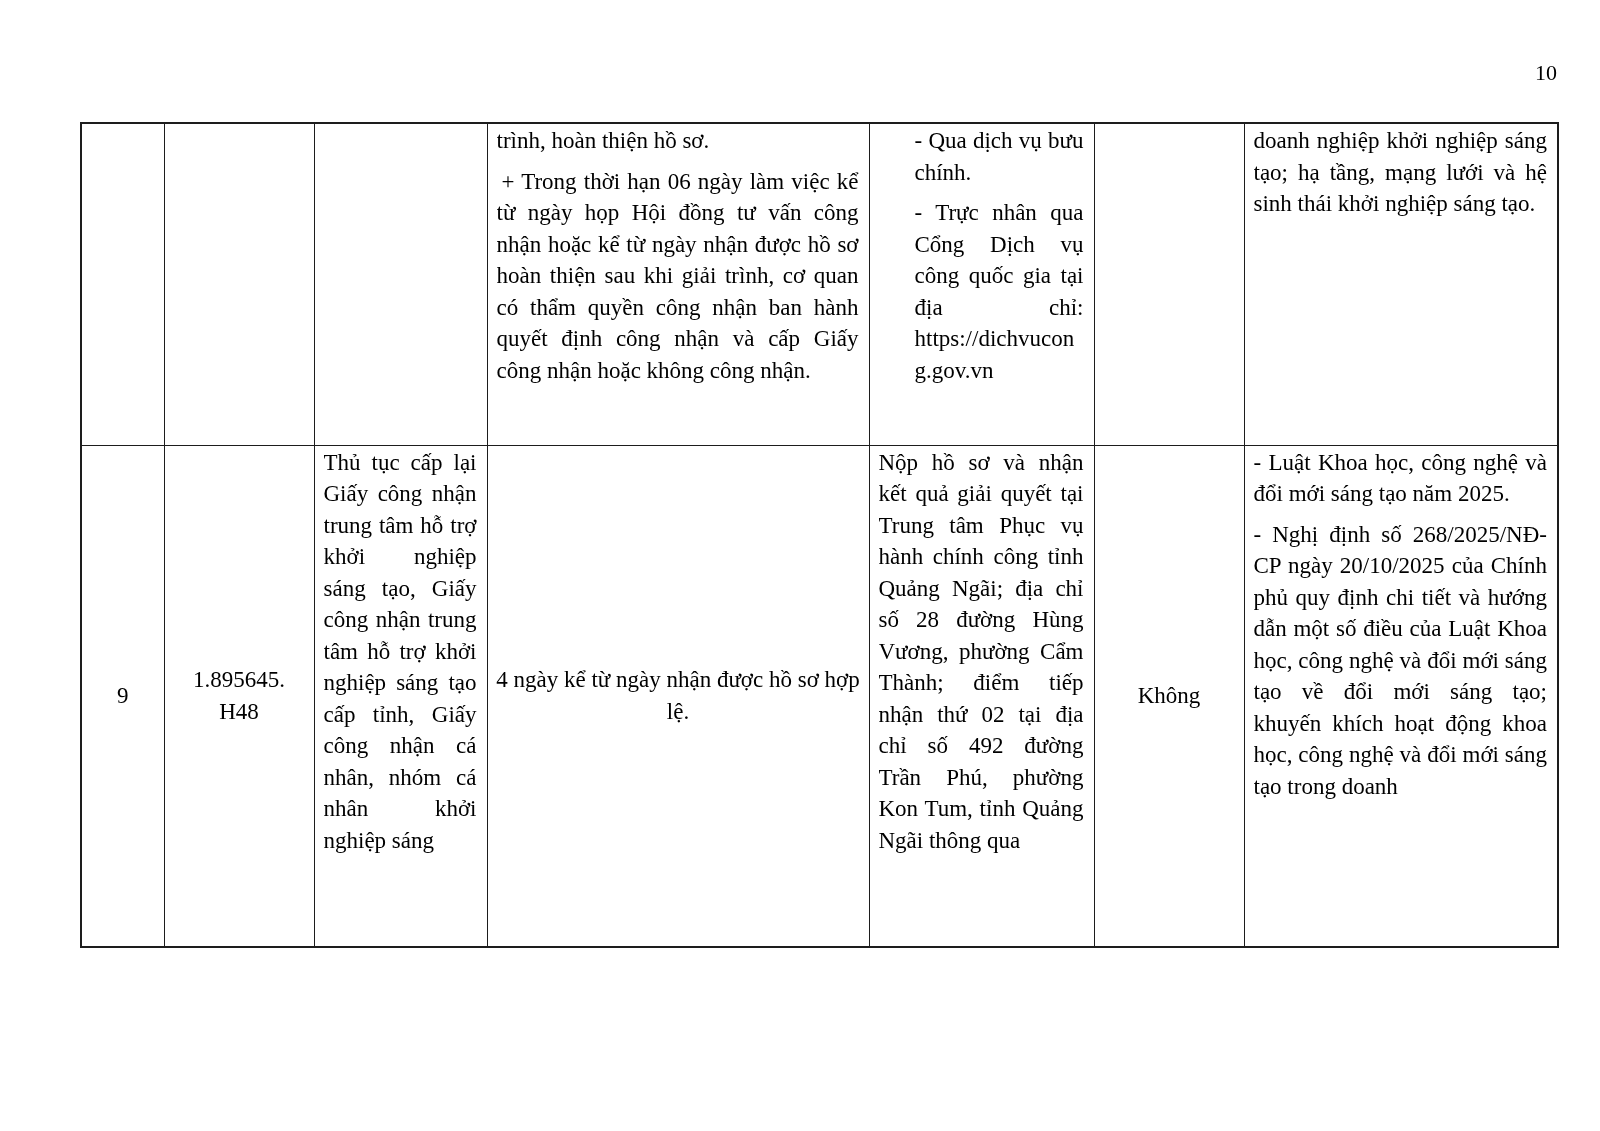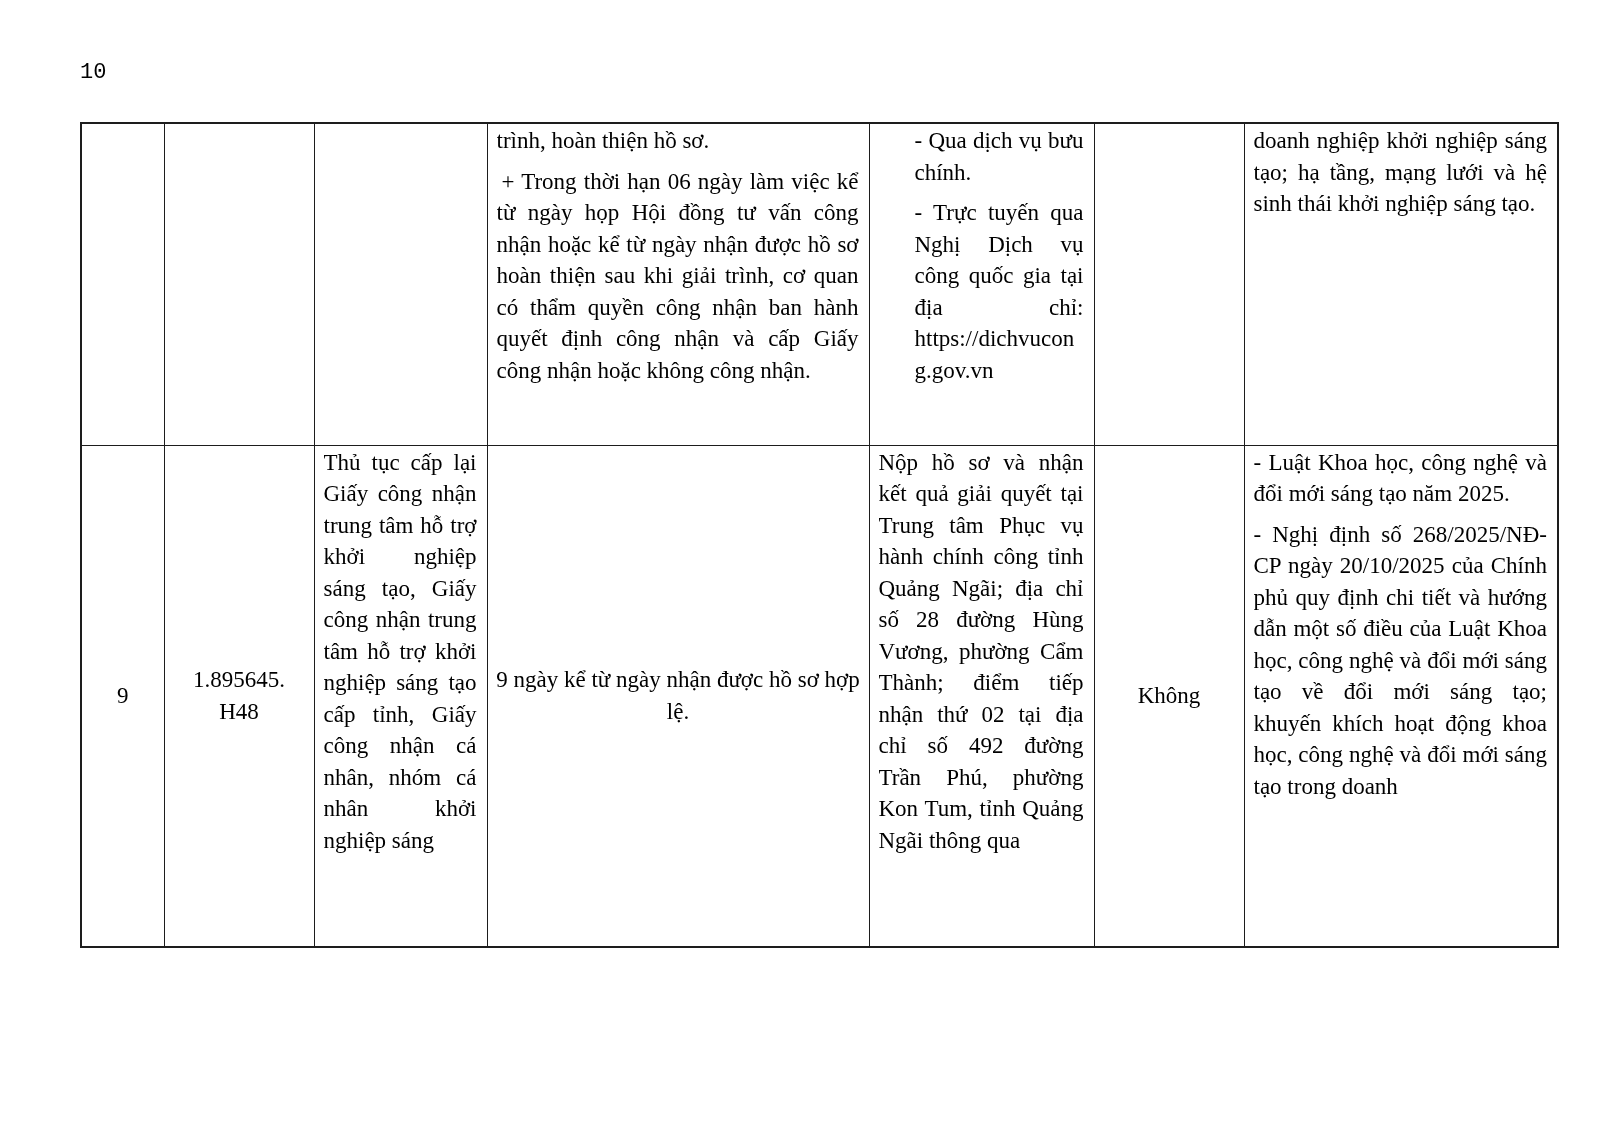--- a/index.html
+++ b/index.html
@@ -3,21 +3,21 @@
 <meta charset="utf-8">
 <style>
   html,body{margin:0;padding:0;}
   body{
     width:1600px;height:1131px;position:relative;
     background:#ffffff;color:#000;
     font-family:"Liberation Serif","DejaVu Serif",serif;
   }
   .page-number{
     position:absolute;top:60px;left:80px;width:1477px;
-    text-align:left;font-size:22px;font-family:Liberation Mono, monospace;
+    text-align:right;font-size:22px;
   }
   table.doc-table{
     position:absolute;left:80px;top:122px;width:1477px;
     border-collapse:collapse;table-layout:fixed;
     border:2px solid #1d1d1d;
   }
   .doc-table th,.doc-table td{
     border:1.5px solid #1d1d1d;
     overflow:hidden;
   }
@@ -69,40 +69,40 @@
     <td></td>
     <td>
       <div class="cell clip h1">
         <p>trình, hoàn thiện hồ sơ.</p>
         <p class="plus">+ Trong thời hạn 06 ngày làm việc kể từ ngày họp Hội đồng tư vấn công nhận hoặc kể từ ngày nhận được hồ sơ hoàn thiện sau khi giải trình, cơ quan có thẩm quyền công nhận ban hành quyết định công nhận và cấp Giấy công nhận hoặc không công nhận.</p>
       </div>
     </td>
     <td>
       <div class="cell clip h1 wrap-any">
         <p>- Qua dịch vụ bưu chính.</p>
-        <p>- Trực tuyến qua Nghị Dịch vụ công quốc gia tại địa chỉ: https://dichvucong.gov.vn</p>
+        <p>- Trực nhân qua Cổng Dịch vụ công quốc gia tại địa chỉ: https://dichvucong.gov.vn</p>
       </div>
     </td>
     <td class="mid"></td>
     <td>
       <div class="cell clip h1">
         <p>doanh nghiệp khởi nghiệp sáng tạo; hạ tầng, mạng lưới và hệ sinh thái khởi nghiệp sáng tạo.</p>
       </div>
     </td>
   </tr>
 
   <tr class="r2">
     <td class="mid">9</td>
     <td class="mid">1.895645. H48</td>
     <td>
       <div class="cell clip h2">
         <p>Thủ tục cấp lại Giấy công nhận trung tâm hỗ trợ khởi nghiệp sáng tạo, Giấy công nhận trung tâm hỗ trợ khởi nghiệp sáng tạo cấp tỉnh, Giấy công nhận cá nhân, nhóm cá nhân khởi nghiệp sáng</p>
       </div>
     </td>
-    <td class="mid">9 ngày kể từ ngày nhận được hồ sơ hợp lệ.</td>
+    <td class="mid">4 ngày kể từ ngày nhận được hồ sơ hợp lệ.</td>
     <td>
       <div class="cell clip h2">
         <p>Nộp hồ sơ và nhận kết quả giải quyết tại Trung tâm Phục vụ hành chính công tỉnh Quảng Ngãi; địa chỉ số 28 đường Hùng Vương, phường Cẩm Thành; điểm tiếp nhận thứ 02 tại địa chỉ số 492 đường Trần Phú, phường Kon Tum, tỉnh Quảng Ngãi thông qua</p>
       </div>
     </td>
     <td class="mid">Không</td>
     <td>
       <div class="cell clip h2">
         <p>- Luật Khoa học, công nghệ và đổi mới sáng tạo năm 2025.</p>
         <p>- Nghị định số 268/2025/NĐ-CP ngày 20/10/2025 của Chính phủ quy định chi tiết và hướng dẫn một số điều của Luật Khoa học, công nghệ và đổi mới sáng tạo về đổi mới sáng tạo; khuyến khích hoạt động khoa học, công nghệ và đổi mới sáng tạo trong doanh</p>

